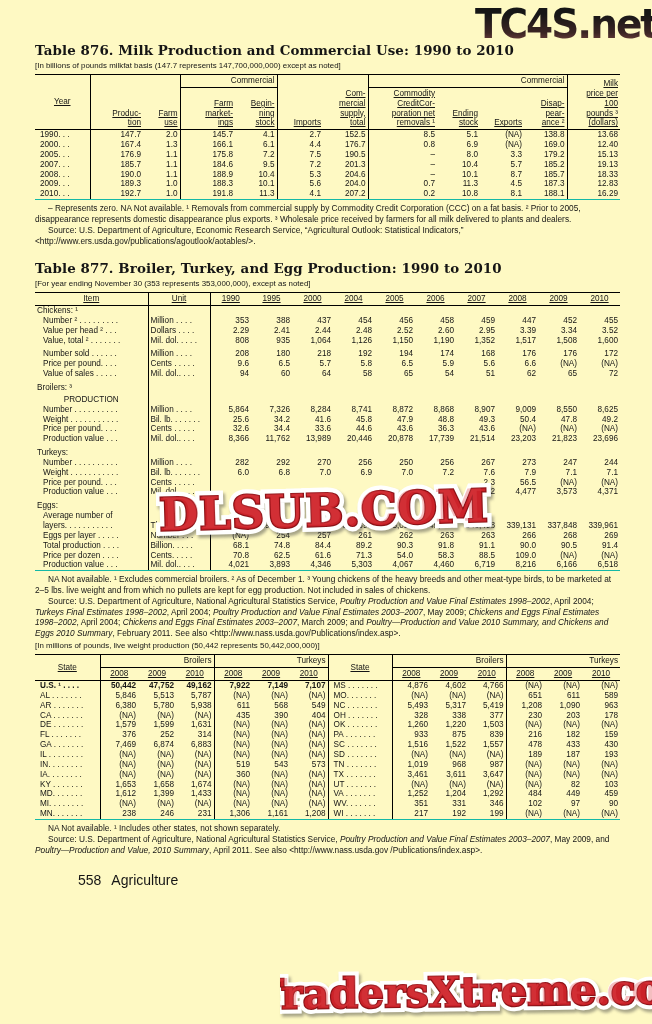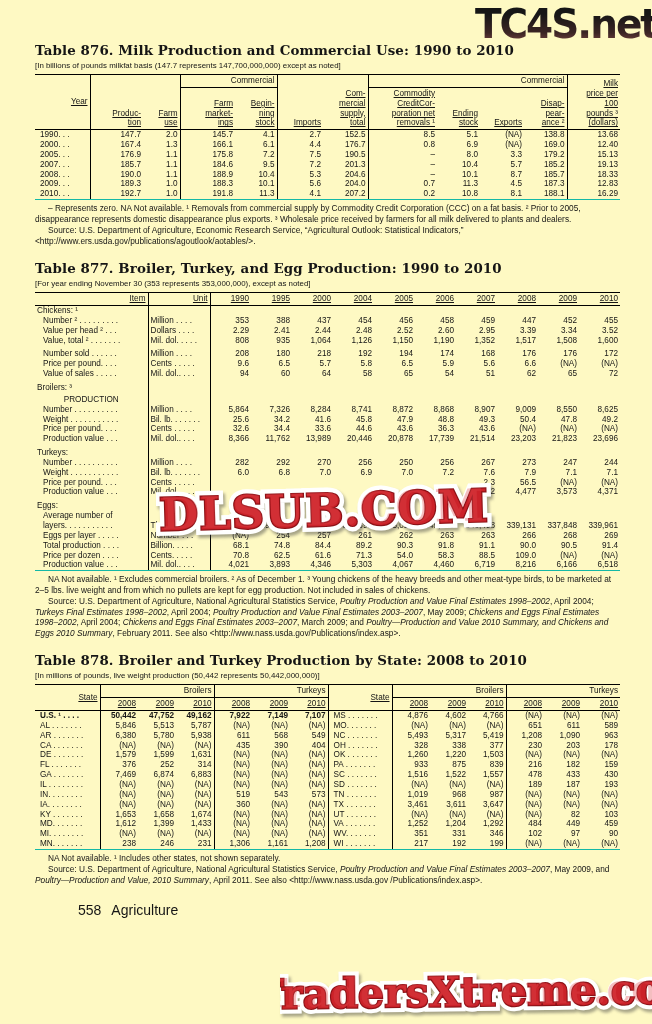--- a/index.html
+++ b/index.html
@@ -7,21 +7,21 @@
         font-family:"Liberation Sans",sans-serif;color:#151515;}
   .content{padding:43px 32px 0 35px;}
   .tt{font-family:"DejaVu Serif",serif;font-weight:bold;font-size:13.4px;line-height:1.12;
       margin:0;letter-spacing:.1px;}
   .tt2{margin-top:15px;}
   .note{font-size:7.9px;margin:3px 0 4px 0;}
   table{border-collapse:collapse;width:585px;table-layout:fixed;border-top:1.4px solid #000;}
   th,td{font-size:8.2px;line-height:1.2;padding:0 2px;font-weight:normal;overflow:hidden;
         white-space:nowrap;}
   th{vertical-align:bottom;text-align:right;white-space:pre-line;padding-bottom:1px;padding-top:1px;}
-  th.ctr{vertical-align:middle;}
+  th.ctr{text-align:center;vertical-align:middle;}
   th.grp{text-align:right;vertical-align:middle;border-bottom:1px solid #000;}
   .hb{border-bottom:1px solid #000;text-decoration:underline;}
   .vl{border-left:1px solid #000;}
   td.num{text-align:right;}
   td.yr,td.st{text-align:left;padding-left:5px;}
   td.item,td.lab{text-align:left;padding-left:8px;}
   td.grp{text-align:left;padding-left:2px;}
   td.unit{text-align:left;margin-left:28px;}
   td.sec{text-align:center;padding-top:2px;}
   tr.sp td{height:4px;}
@@ -653,21 +653,20 @@
             <td class="num">8,216</td>
             <td class="num">6,166</td>
             <td class="num">6,518</td>
           </tr>
         </tbody>
     </table>
 
     <p class="fn">NA Not available. ¹ Excludes commercial broilers. ² As of December 1. ³ Young chickens of the heavy breeds and other meat-type birds, to be marketed at 2–5 lbs. live weight and from which no pullets are kept for egg production. Not included in sales of chickens.</p>
     <p class="src"><span>Source: U.S. Department of Agriculture, National Agricultural Statistics Service, </span><i>Poultry Production and Value Final Estimates 1998–2002</i><span>, April 2004; </span><i>Turkeys Final Estimates 1998–2002</i><span>, April 2004; </span><i>Poultry Production and Value Final Estimates 2003–2007</i><span>, May 2009; </span><i>Chickens and Eggs Final Estimates 1998–2002</i><span>, April 2004; </span><i>Chickens and Eggs Final Estimates 2003–2007</i><span>, March 2009; and </span><i>Poultry—Production and Value 2010 Summary, and Chickens and Eggs 2010 Summary</i><span>, February 2011. See also &lt;http://www.nass.usda.gov/Publications/index.asp&gt;.</span></p>
 
-    <h2 class="tt tt2">Table 878. Broiler and Turkey Production by State: 2008 to 2010</h2>
     <div class="note">[In millions of pounds, live weight production (50,442 represents 50,442,000,000)]</div>
 
     <table>
       <colgroup>
         <col style="width:65px">
         <col style="width:38px">
           <col style="width:38px">
           <col style="width:38px">
         <col style="width:38px">
           <col style="width:38px">

